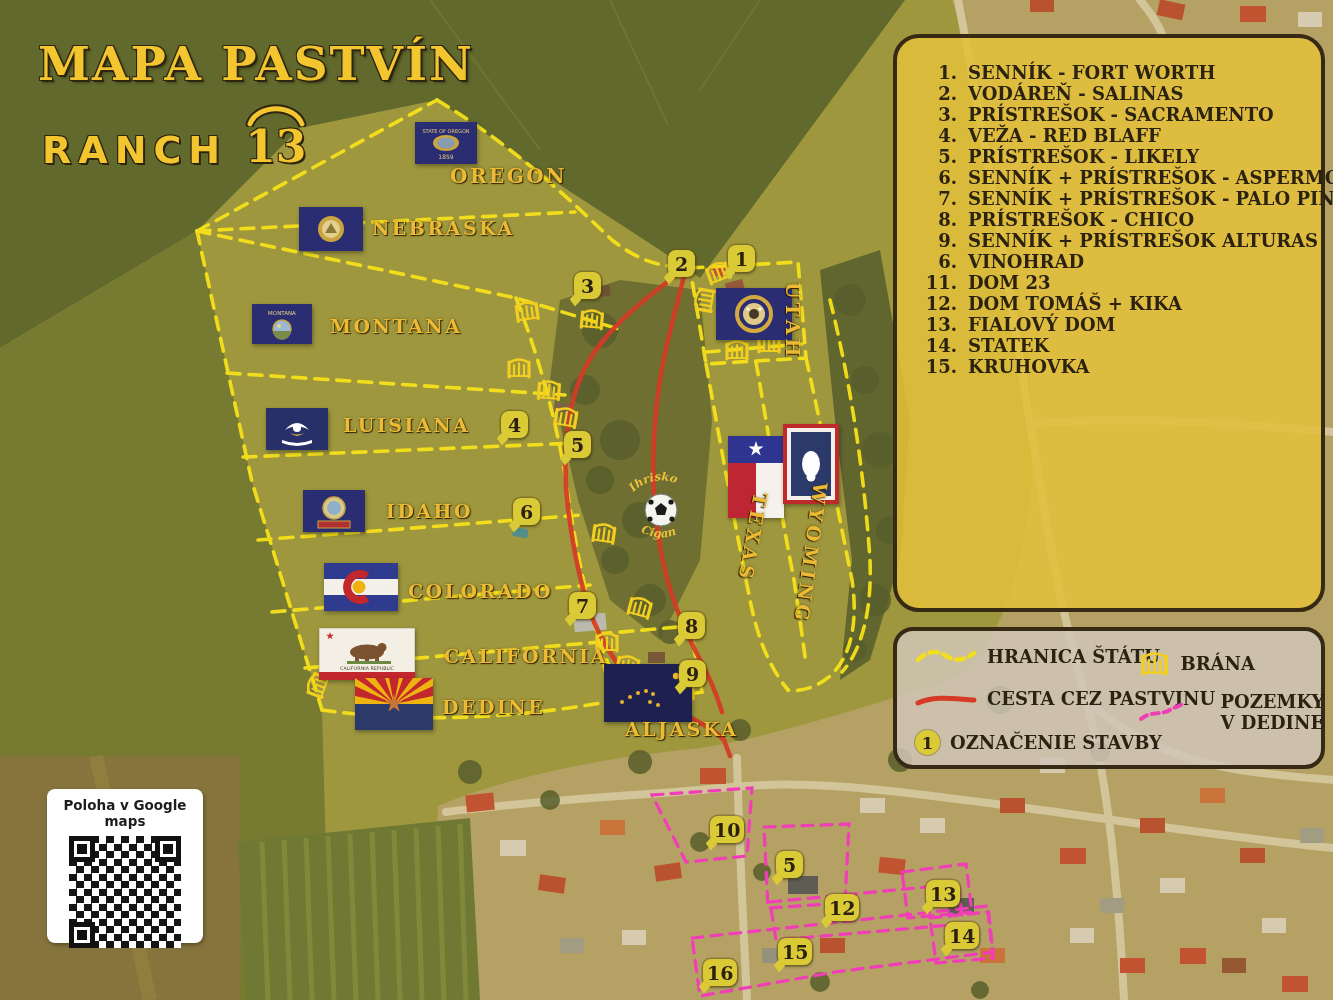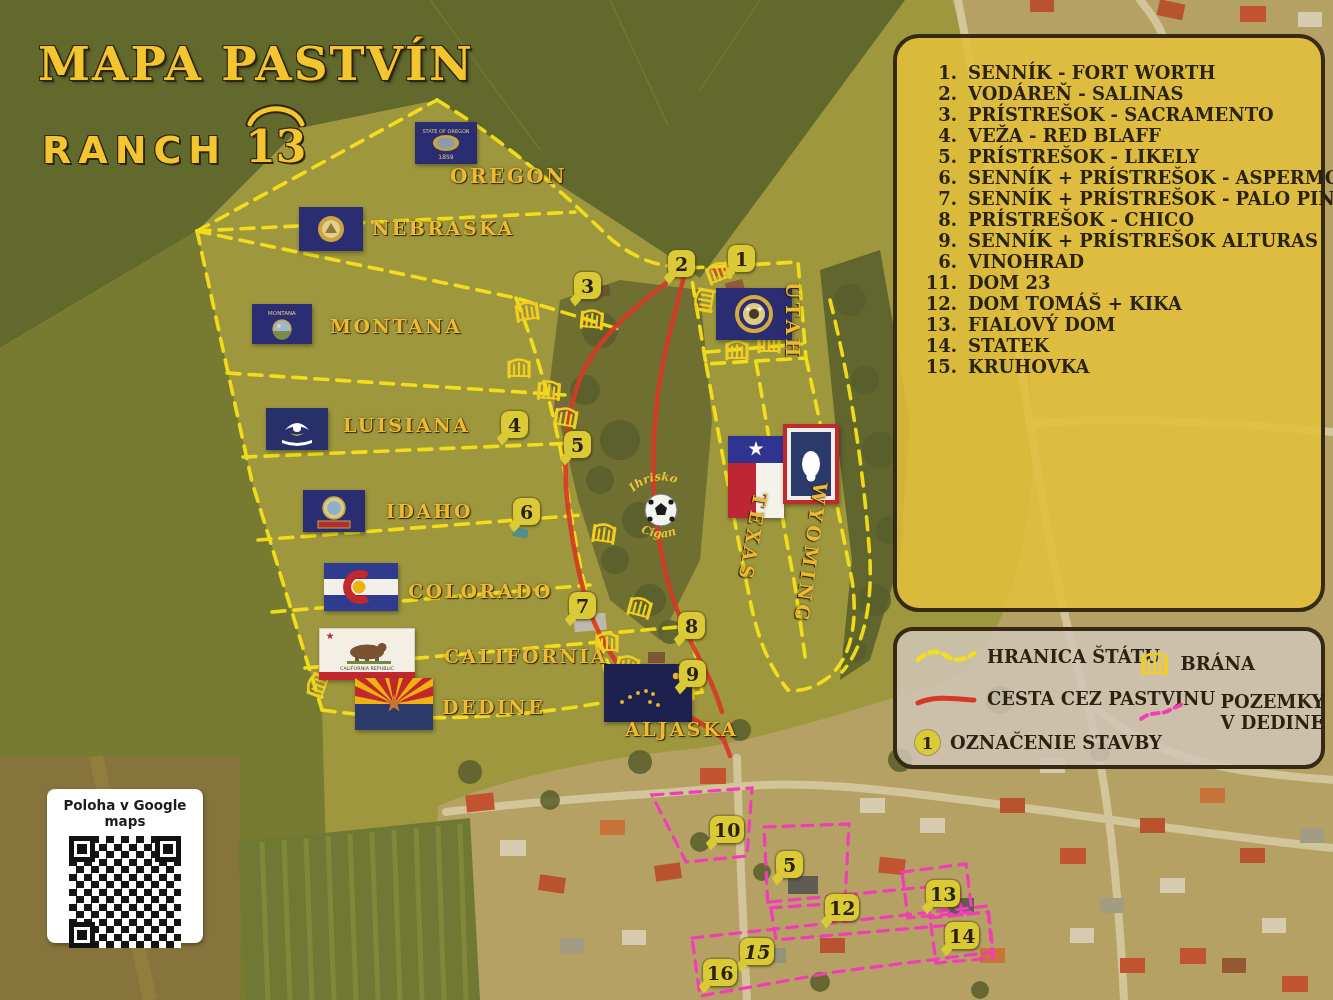--- a/index.html
+++ b/index.html
@@ -428,21 +428,21 @@
   <div class="mk" style="left:564px;top:431px;">5</div>
   <div class="mk" style="left:513px;top:498px;">6</div>
   <div class="mk" style="left:569px;top:592px;">7</div>
   <div class="mk" style="left:678px;top:612px;">8</div>
   <div class="mk" style="left:679px;top:660px;">9</div>
   <div class="mk" style="left:710px;top:816px;">10</div>
   <div class="mk" style="left:776px;top:851px;">5</div>
   <div class="mk" style="left:825px;top:894px;">12</div>
   <div class="mk" style="left:926px;top:880px;">13</div>
   <div class="mk" style="left:945px;top:922px;">14</div>
-  <div class="mk" style="left:740px;top:938px;font-style:italic;">15</div>
+  <div class="mk" style="left:778px;top:938px;">15</div>
   <div class="mk" style="left:703px;top:959px;">16</div>
 
   <div class="title-block">
     <div class="map-title">MAPA PASTVÍN</div>
     <div class="brand-row">
       <span class="brand-name">RANCH</span>
       <span class="brand13">
         <svg width="68" height="28">
           <path d="M8,25 A27,21 0 0 1 60,25" stroke="#2e2410" stroke-width="9" fill="none" stroke-linecap="round"></path>
           <path d="M8,25 A27,21 0 0 1 60,25" stroke="#f3c52f" stroke-width="5" fill="none" stroke-linecap="round"></path>

